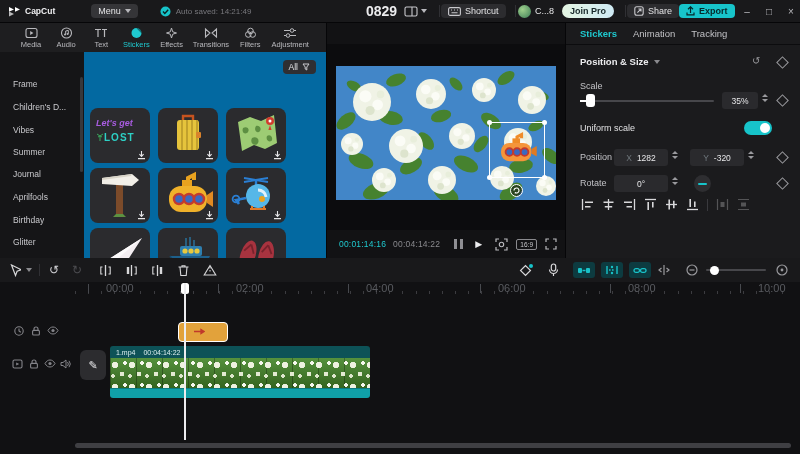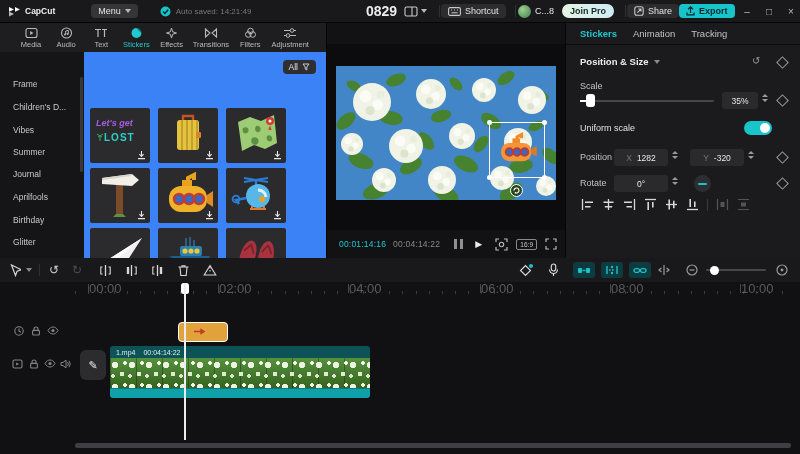--- a/index.html
+++ b/index.html
@@ -15,22 +15,22 @@
   .sep{width:1px;height:12px;background:#303034;margin:0 7px;}
   .winbtn{color:#b9b9bd;font-size:10px;width:18px;text-align:center;}
   
   .leftpanel{left:0;top:23px;width:326px;height:235px;background:#1a1a1c;}
   .navbar{position:absolute;left:0;top:0;width:326px;height:29px;background:#1e1e20;display:flex;align-items:center;padding:0 17px;box-sizing:border-box;justify-content:space-between;}
   .navtab{display:flex;flex-direction:column;align-items:center;gap:1px;color:#b9b9bd;font-size:7.5px;min-width:28px;}
   .navtab.active{color:#1fc9cf;}
   .sidebar{position:absolute;left:0;top:29px;width:84px;height:206px;background:#151517;}
   .cat{position:absolute;left:13px;font-size:8.5px;color:#c9c9cd;white-space:nowrap;max-width:66px;overflow:hidden;text-overflow:ellipsis;}
   .cat.active{color:#1fc9cf;}
-  .grid{position:absolute;left:84px;top:29px;width:242px;height:206px;background:#3b82f6;overflow:hidden;}
-  .card{position:absolute;width:60px;height:55px;background:#2b2b2e;border-radius:2px;overflow:hidden;}
+  .grid{position:absolute;left:84px;top:29px;width:242px;height:206px;background:#0369a1;overflow:hidden;}
+  .card{position:absolute;width:60px;height:55px;background:#2b2b2e;border-radius:8px;overflow:hidden;}
   .dl{position:absolute;right:4px;bottom:3px;}
   .allchip{position:absolute;right:10px;top:8px;background:#2f2f32;border-radius:4px;color:#e0e0e2;font-size:8.5px;padding:2px 6px;display:flex;gap:4px;align-items:center;}
   
   .centerpanel{left:327px;top:23px;width:238px;height:235px;background:#121214;}
   .phead{position:absolute;left:0;top:0;width:238px;height:21px;display:flex;align-items:center;justify-content:space-between;padding:0 10px;box-sizing:border-box;background:#19191b;}
   .stage{position:absolute;left:0;top:21px;width:238px;height:186px;background:#0c0c0e;}
   .pctrl{position:absolute;left:0;top:207px;width:238px;height:28px;display:flex;align-items:center;background:#121214;}
   .tc{font-size:8.5px;letter-spacing:.2px;}
   
   .rightpanel{left:566px;top:23px;width:234px;height:235px;background:#1b1b1d;font-size:9px;}
@@ -43,21 +43,21 @@
   .stepper .up{border-bottom:3.5px solid #9a9a9e;}
   .stepper .dn{border-top:3.5px solid #9a9a9e;}
   .diamond{width:7px;height:7px;border:1.2px solid #9a9a9e;transform:rotate(45deg);}
   .alignbtn{width:19px;height:15px;display:flex;align-items:center;justify-content:center;}
   
   .timeline{left:0;top:258px;width:800px;height:196px;background:#111113;}
   .tltool{position:absolute;left:0;top:0;width:800px;height:24px;background:#19191b;display:flex;align-items:center;}
   .ruler{position:absolute;left:0;top:24px;width:800px;height:19px;background:#111113;}
   .ticks{position:absolute;left:75px;top:9px;width:718px;height:3px;
     background:repeating-linear-gradient(90deg,#3c3c40 0 1px,transparent 1px 13.1px);}
-  .rlabel{position:absolute;top:2px;font-size:13px;color:#595b60;border-left:1px solid #47494e;padding-left:0;line-height:9px;}
+  .rlabel{position:absolute;top:2px;font-size:11px;color:#595b60;border-left:1px solid #47494e;padding-left:17px;line-height:9px;}
   .filmstrip{background-image:
      radial-gradient(circle 3px at 5px 7px,#eef2e0 97%,transparent),
      radial-gradient(circle 2.5px at 12px 16px,#e3ead2 97%,transparent),
      radial-gradient(circle 2px at 15px 5px,#f6f8ee 97%,transparent),
      radial-gradient(circle 2px at 3px 18px,#dde6cc 97%,transparent),
      repeating-linear-gradient(90deg,rgba(0,0,0,.28) 0 1px,transparent 1px 26px),
      linear-gradient(#55913d,#35641f);
      background-size:17px 22px,17px 22px,17px 22px,17px 22px,100% 100%,100% 100%;}
   .chip-on{width:22px;height:16px;background:#0d3b40;border-radius:3px;display:flex;align-items:center;justify-content:center;margin:0 3px;}
   .handle-dot{position:absolute;width:5px;height:5px;background:#fff;border-radius:50%;}

